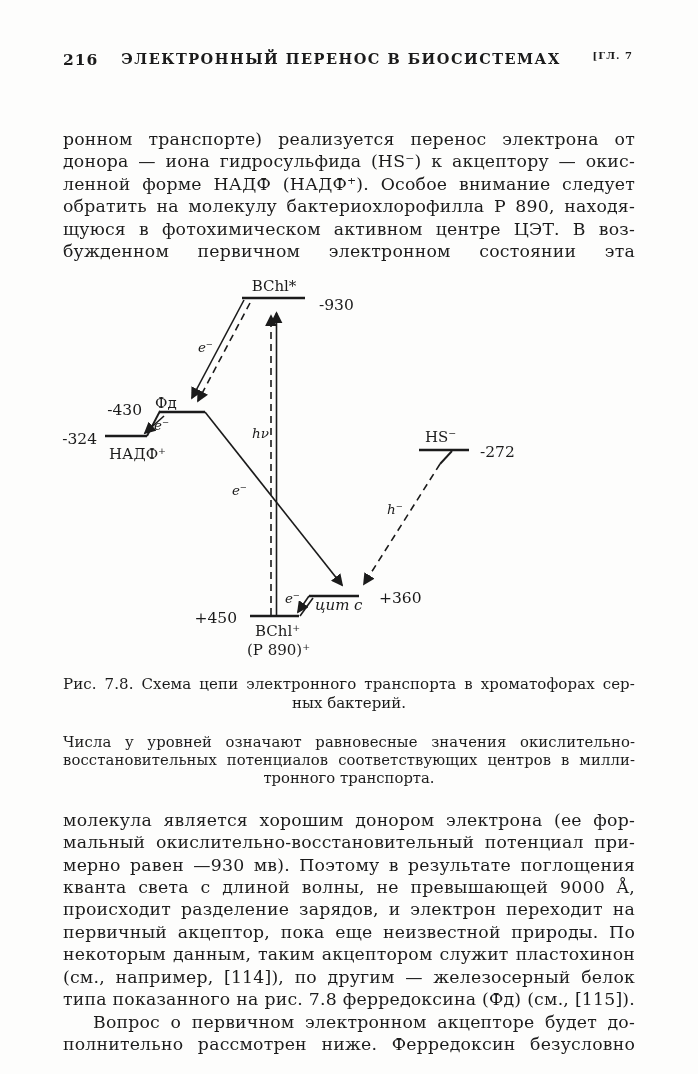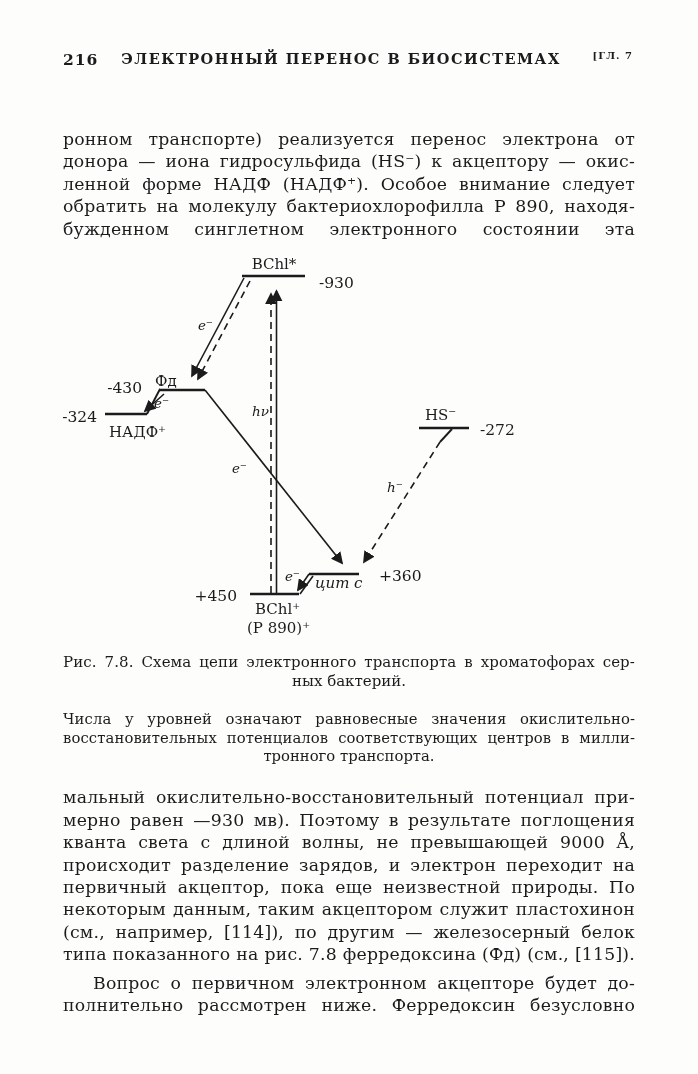--- a/index.html
+++ b/index.html
@@ -20,21 +20,21 @@
     font-size:15.5px;
     font-weight:bold;
   }
   .runhead .pageno{position:absolute;left:0;top:50px;letter-spacing:1px;}
   .runhead .rtitle{position:absolute;left:0;right:16px;top:50px;text-align:center;letter-spacing:1.5px;font-size:14.5px;}
   .runhead .chap{position:absolute;right:2px;top:50px;letter-spacing:1px;font-size:10px;margin-left:48px;}
   
   .para{font-size:17.3px;line-height:22.4px;}
   .p1{margin-top:36px;}
   .p2{margin-top:21px;}
-  .p3{margin-top:6px;}
+  .p3{margin-top:0;}
   .bline{
     text-align:justify;
     text-align-last:justify;
     white-space:normal;
     letter-spacing:0.2px;
   }
   .indent{text-indent:30px;}
   
   .figwrap{margin-top:6px;margin-left:-3px;}
   svg text{fill:#1b1b1b;font-family:"DejaVu Serif","Liberation Serif",serif;}
@@ -60,21 +60,22 @@
     <span class="pageno">216</span>
     <span class="rtitle">ЭЛЕКТРОННЫЙ ПЕРЕНОС В БИОСИСТЕМАХ</span>
     <span class="chap">[ГЛ. 7</span>
   </div>
 
   <div class="para p1 content">
     <div class="bline">ронном транспорте) реализуется перенос электрона от</div>
     <div class="bline">донора — иона гидросульфида (HS⁻) к акцептору — окис-</div>
     <div class="bline">ленной форме НАДФ (НАДФ⁺). Особое внимание следует</div>
     <div class="bline">обратить на молекулу бактериохлорофилла Р 890, находя-</div>
-    <div class="bline">бужденном синглетном электронного состоянии эта</div>
+    <div class="bline">щуюся в фотохимическом активном центре ЦЭТ. В воз-</div>
+    <div class="bline">бужденном первичном электронном состоянии эта</div>
   </div>
 
   <div class="figwrap content">
     <svg width="580" height="395" viewBox="0 0 580 395">
       <defs>
         <marker id="ah" viewBox="0 0 10 10" refX="8.5" refY="5" markerWidth="7.5" markerHeight="7.5" orient="auto-start-reverse">
           <path d="M0,0 L10,5 L0,10 z" fill="#1b1b1b"></path>
         </marker>
       </defs>
 
@@ -136,20 +137,21 @@
     <div class="cap-just">Рис. 7.8. Схема цепи электронного транспорта в хроматофорах сер-</div>
     <div class="cap-center">ных бактерий.</div>
     <div class="capnote">
       <div class="cap-just">Числа у уровней означают равновесные значения окислительно-</div>
       <div class="cap-just">восстановительных потенциалов соответствующих центров в милли-</div>
       <div class="cap-center">тронного транспорта.</div>
     </div>
   </div>
 
   <div class="para p2 content">
+    <div class="bline">молекула является хорошим донором электрона (ее фор-</div>
     <div class="bline">мальный окислительно-восстановительный потенциал при-</div>
     <div class="bline">мерно равен —930 мв). Поэтому в результате поглощения</div>
     <div class="bline">кванта света с длиной волны, не превышающей 9000 Å,</div>
     <div class="bline">происходит разделение зарядов, и электрон переходит на</div>
     <div class="bline">первичный акцептор, пока еще неизвестной природы. По</div>
     <div class="bline">некоторым данным, таким акцептором служит пластохинон</div>
     <div class="bline">(см., например, [114]), по другим — железосерный белок</div>
     <div class="bline">типа показанного на рис. 7.8 ферредоксина (Фд) (см., [115]).</div>
   </div>
 

